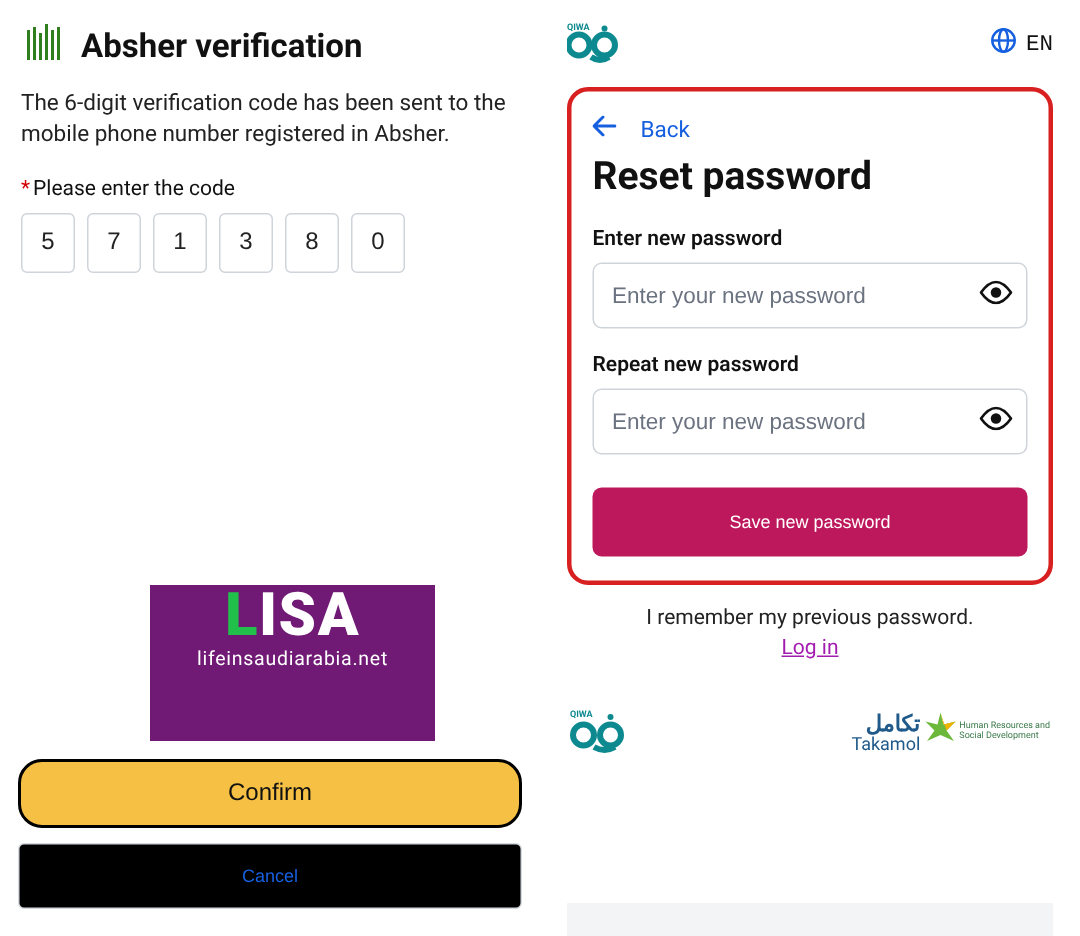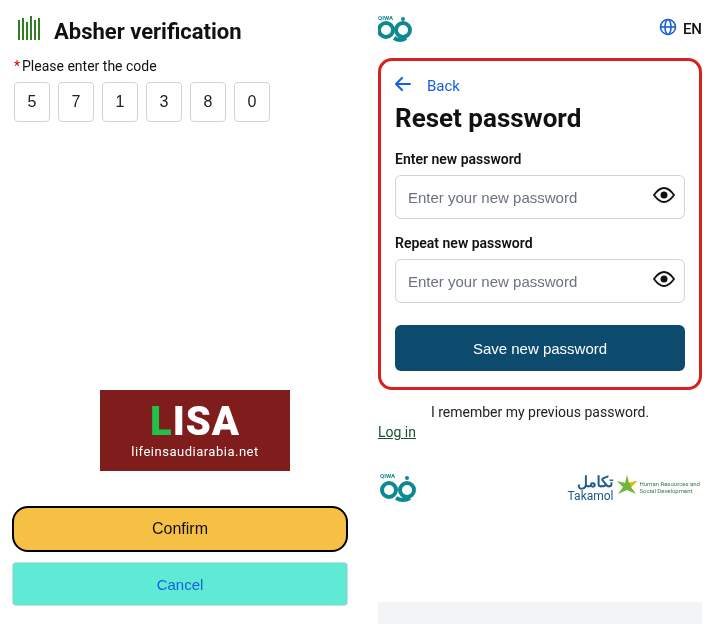--- a/index.html
+++ b/index.html
@@ -8,40 +8,40 @@
   .right { width: 360px; padding: 10px 18px 0 18px; position: relative; }
   .hdr-row { display: flex; align-items: center; gap: 10px; margin-bottom: 10px; }
   .absher-icon { display: inline-block; }
   .title { font-size: 22px; font-weight: 700; color: #111; }
   .desc { font-size: 15px; color: #222; line-height: 1.4; margin-bottom: 18px; }
   .code-label { font-size: 14px; color: #111; margin-bottom: 8px; }
   .code-label .req { color: #d40000; margin-right: 2px; }
   .code-row { display: flex; gap: 8px; margin-bottom: 14px; }
   .code-cell { width: 36px; height: 40px; border: 1px solid #cfd4da; border-radius: 4px; text-align: center; font-size: 16px; color: #222; }
   .resend { font-size: 13px; color: #777; border-bottom: 1px solid #bbb; display: inline-block; cursor: pointer; }
-  .lisa { position: absolute; left: 100px; top: 390px; width: 190px; height: 81px; background: #7f1d1d; color: #fff; display: flex; flex-direction: column; align-items: center; justify-content: center; }
+  .lisa { position: absolute; left: 100px; top: 390px; width: 190px; height: 104px; background: #701a75; color: #fff; display: flex; flex-direction: column; align-items: center; }
   .lisa-top { font-weight: 900; font-size: 40px; letter-spacing: 1px; line-height: 1; }
   .lisa-top .g { color: #21c04b; }
   .lisa-sub { font-size: 13px; letter-spacing: 0.5px; margin-top: 2px; }
   .btn-row { position: absolute; left: 12px; bottom: 18px; width: 336px; }
   .confirm { width: 100%; height: 46px; background: #f5c044; border: 2px solid #000; border-radius: 16px; font-size: 16px; color: #111; font-weight: 500; cursor: pointer; margin-bottom: 10px; }
-  .cancel { width: 100%; height: 44px; background: #5eead4; border: 1px solid #d5d9df; border-radius: 4px; font-size: 15px; color: #1660e0; cursor: pointer; }
+  .cancel { width: 100%; height: 44px; background: #000000; border: 1px solid #d5d9df; border-radius: 4px; font-size: 12px; color: #1660e0; cursor: pointer; }
   .top-bar { display: flex; justify-content: space-between; align-items: center; margin-bottom: 10px; }
   .lang { display: flex; align-items: center; gap: 6px; color: #1660e0; font-size: 15px; cursor: pointer; }
   .red-box { border: 3px solid #d82020; border-radius: 14px; padding: 16px 14px; position: relative; }
   .back { display: flex; align-items: center; gap: 16px; color: #1660e0; font-size: 15px; cursor: pointer; margin-bottom: 8px; }
   .rp-title { font-size: 26px; font-weight: 700; color: #111; margin-bottom: 18px; }
   .field-label { font-size: 14px; font-weight: 600; color: #111; margin-bottom: 8px; }
   .pw-wrap { position: relative; margin-bottom: 16px; }
   .pw-input { width: 100%; height: 44px; border: 1px solid #cfd4da; border-radius: 6px; padding: 0 40px 0 12px; font-size: 15px; color: #333; }
   .pw-input::placeholder { color: #6b7280; }
   .eye { position: absolute; right: 10px; top: 50%; transform: translateY(-50%); cursor: pointer; }
-  .save { width: 100%; height: 46px; background: #0c4a6e; border: none; border-radius: 6px; color: #fff; font-size: 15px; cursor: pointer; margin-top: 6px; }
+  .save { width: 100%; height: 46px; background: #be185d; border: none; border-radius: 6px; color: #fff; font-size: 12px; cursor: pointer; margin-top: 6px; }
   .remember { text-align: center; font-size: 14px; color: #222; margin-top: 14px; }
-  .login-link { font-size: 14px; color: #14532d; text-decoration: underline; margin-top: 4px; cursor: pointer; }
+  .login-link { text-align: center; font-size: 14px; color: #a21caf; text-decoration: underline; margin-top: 4px; cursor: pointer; }
   .footer-logos { display: flex; justify-content: space-between; align-items: center; margin-top: 28px; padding: 0 2px; }
   .footer-logos .grp { display: flex; align-items: center; gap: 0; }
   .tak { font-size: 12px; color: #205a8a; line-height: 1; text-align: right; }
   .tak .ar { font-size: 15px; font-weight: 700; }
   .hrsd { font-size: 6px; color: #3b7a4a; line-height: 1.1; }
   .grey-strip { position: absolute; left: 18px; right: 18px; bottom: 0; height: 22px; background: #f3f4f6; }
 </style>
 </head>
 <body>
 
@@ -54,20 +54,21 @@
             <rect x="8" y="4" width="2" height="22"></rect>
           <rect x="12" y="8" width="2" height="18"></rect>
             <rect x="16" y="2" width="2" height="24"></rect>
           <rect x="20" y="6" width="2" height="20"></rect>
             <rect x="24" y="4" width="2" height="22"></rect>
         </g>
       </svg>
     </span>
     <h1 class="title">Absher verification</h1>
   </div>
+  <p class="desc">The 6-digit verification code has been sent to the mobile phone number registered in Absher.</p>
   <div class="code-label"><span class="req">*</span><span>Please enter the code</span></div>
   <div class="code-row">
     <input class="code-cell" value="5" style="">
     <input class="code-cell" value="7" style="">
     <input class="code-cell" value="1" style="">
     <input class="code-cell" value="3" style="">
     <input class="code-cell" value="8" style="">
     <input class="code-cell" value="0" style="">
   </div>
 
@@ -94,21 +95,21 @@
       </svg>
     </span>
     <div class="lang">
       <span>
         <svg width="18" height="18" viewBox="0 0 18 18">
             <circle cx="9" cy="9" r="7.5" fill="none" stroke="#1660e0" stroke-width="1.6"></circle>
             <ellipse cx="9" cy="9" rx="3" ry="7.5" fill="none" stroke="#1660e0" stroke-width="1.6"></ellipse>
             <line x1="1.5" y1="9" x2="16.5" y2="9" stroke="#1660e0" stroke-width="1.6"></line>
           </svg>
       </span>
-      <span style="color:#111;font-weight:500;">EN</span>
+      <span style="color:#111;font-weight:500;font-family:Liberation Mono, monospace;">EN</span>
     </div>
   </div>
 
   <div class="red-box">
     <div class="back">
       <span>
         <svg width="16" height="14" viewBox="0 0 16 14">
             <path d="M7 1 L1 7 L7 13 M1 7 H15" fill="none" stroke="#1660e0" stroke-width="2" stroke-linecap="round" stroke-linejoin="round"></path>
           </svg>
       </span>

